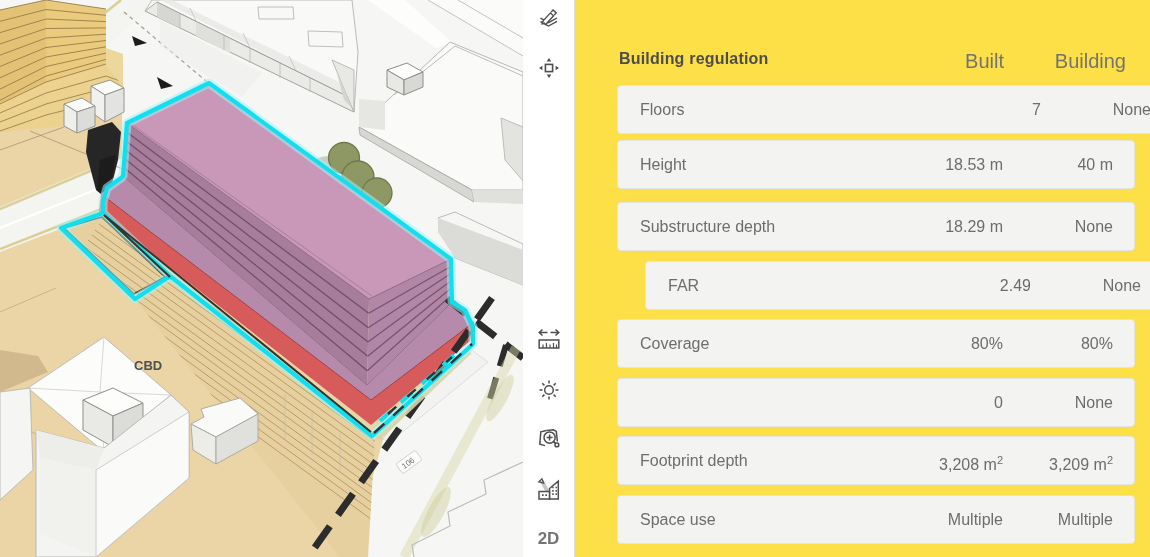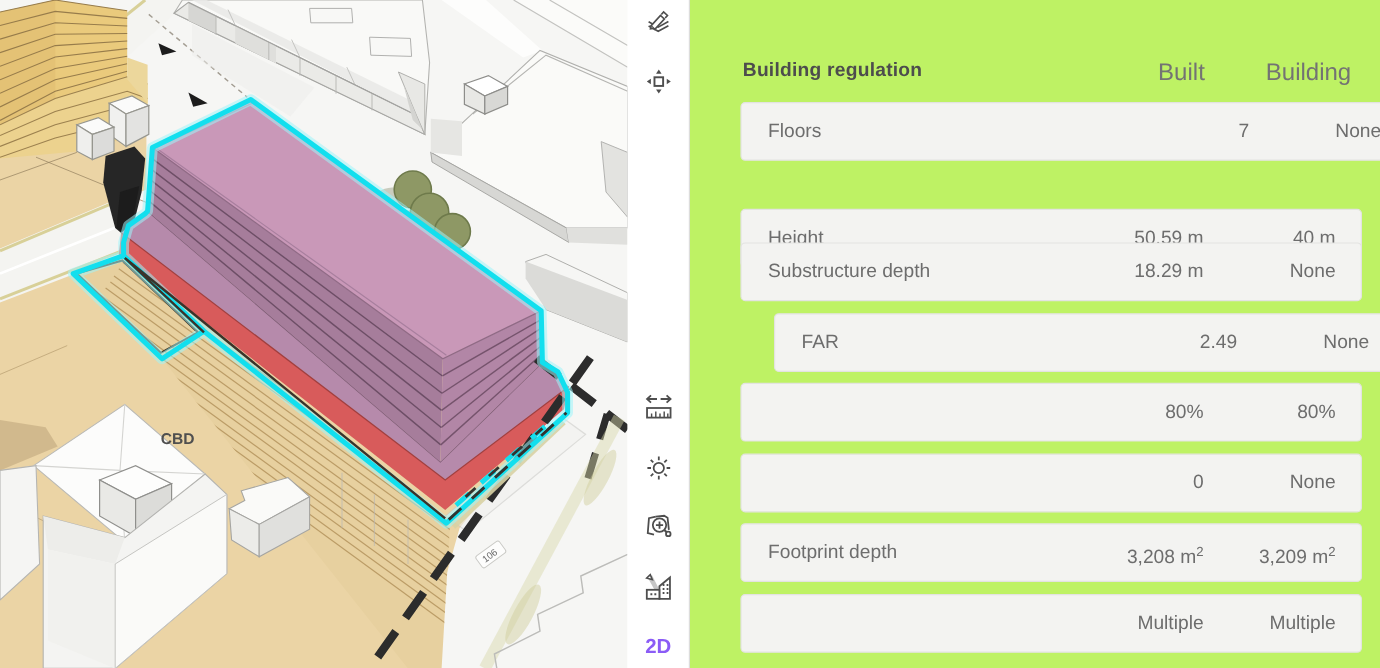--- a/index.html
+++ b/index.html
@@ -1,20 +1,20 @@
 <!DOCTYPE html>
 <html><head>
 <meta charset="utf-8">
 <style>
   html,body{margin:0;padding:0;}
   body{width:1150px;height:557px;overflow:hidden;font-family:"Liberation Sans",sans-serif;background:#fff;position:relative;}
   .map{position:absolute;left:0;top:0;width:523px;height:557px;}
   .toolbar{position:absolute;left:523px;top:0;width:51px;height:557px;background:#fff;}
   .divider{position:absolute;left:574px;top:0;width:1px;height:557px;background:#dcdcdc;}
-  .panel{position:absolute;left:575px;top:0;width:575px;height:557px;background:#bef264;}
+  .panel{position:absolute;left:575px;top:0;width:575px;height:557px;background:#fde047;}
   .hdr-title{position:absolute;left:44px;top:50px;font-size:16px;font-weight:bold;color:#4d4d4d;letter-spacing:0.2px;}
   .hdr-col{position:absolute;top:50px;font-size:20px;color:#737373;}
   .row{position:absolute;left:42px;width:516px;height:47px;background:#f3f3f1;border:1px solid #e3e3e1;border-radius:4px;}
   .rlabel{position:absolute;left:22px;top:0;line-height:47px;font-size:16px;color:#6d6d6d;}
   .rbuilt{position:absolute;right:131px;top:0;line-height:47px;font-size:16px;color:#6d6d6d;}
   .rallow{position:absolute;right:21px;top:0;line-height:47px;font-size:16px;color:#6d6d6d;}
   sup{font-size:11px;}
   .ticon{position:absolute;left:0;width:51px;text-align:center;}
 </style>
 </head>
@@ -337,70 +337,72 @@
     <svg width="23" height="23" viewBox="0 0 23 23" fill="none" stroke="#4e4e4e" stroke-width="1.5">
       <path d="M3.2 5 L6.4 2.4 L11.8 13.2 L9 15.4 Z" fill="#c6c6c6" stroke="none"></path>
       <path d="M1.9 4.8 L4.9 1.9 L6.6 6 Z" fill="#fff" stroke-width="1.3"></path>
       <path d="M12.5 22 V11.5 L21.3 4.2 V22 Z" fill="#fff"></path>
       <rect x="2" y="14.5" width="10.5" height="7.5" fill="#fff"></rect>
       <path d="M5 18.2 h1.6 M8.3 18.2 h1.6" stroke-width="1.7"></path>
       <path d="M15.2 10.5 h1.5 M18.5 10.5 h1.5 M15.2 13.8 h1.5 M18.5 13.8 h1.5 M15.2 17.1 h1.5 M18.5 17.1 h1.5" stroke-width="1.7"></path>
     </svg>
   </div>
 
-  <div class="ticon" style="top:529px;font-size:17px;font-weight:bold;color:#8b5cf6;">2D</div>
+  <div class="ticon" style="top:529px;font-size:17px;font-weight:bold;color:#737373;">2D</div>
 </div>
 
 <div class="divider"></div>
 
 <div class="panel">
 
   <div class="hdr-title">Building regulation</div>
 
   <div class="hdr-col" style="left:371px;width:58px;text-align:right;">Built</div>
 
   <div class="hdr-col" style="left:464px;width:87px;text-align:right;">Building</div>
 
   <div class="row" style="top:85px;padding-left:38px;">
       <span class="rlabel">Floors</span>
       <span class="rbuilt">7</span>
       <span class="rallow">None</span>
     </div>
 
-  <div class="row" style="top:140px;margin-top:34px;">
+  <div class="row" style="top:140px;">
       <span class="rlabel">Height</span>
-      <span class="rbuilt">50.59 m</span>
+      <span class="rbuilt">18.53 m</span>
       <span class="rallow">40 m</span>
     </div>
 
   <div class="row" style="top:202px;">
       <span class="rlabel">Substructure depth</span>
       <span class="rbuilt">18.29 m</span>
       <span class="rallow">None</span>
     </div>
 
   <div class="row" style="top:261px;margin-left:28px;">
       <span class="rlabel">FAR</span>
       <span class="rbuilt">2.49</span>
       <span class="rallow">None</span>
     </div>
 
   <div class="row" style="top:319px;">
+      <span class="rlabel">Coverage</span>
       <span class="rbuilt">80%</span>
       <span class="rallow">80%</span>
     </div>
 
   <div class="row" style="top:378px;">
       <span class="rbuilt">0</span>
       <span class="rallow">None</span>
     </div>
 
   <div class="row" style="top:436px;">
       <span class="rlabel">Footprint depth</span>
       <span class="rbuilt">3,208 m<sup>2</sup></span>
       <span class="rallow">3,209 m<sup>2</sup></span>
     </div>
 
   <div class="row" style="top:495px;">
+      <span class="rlabel">Space use</span>
       <span class="rbuilt">Multiple</span>
       <span class="rallow">Multiple</span>
     </div>
 </div>
 
 </body></html>

